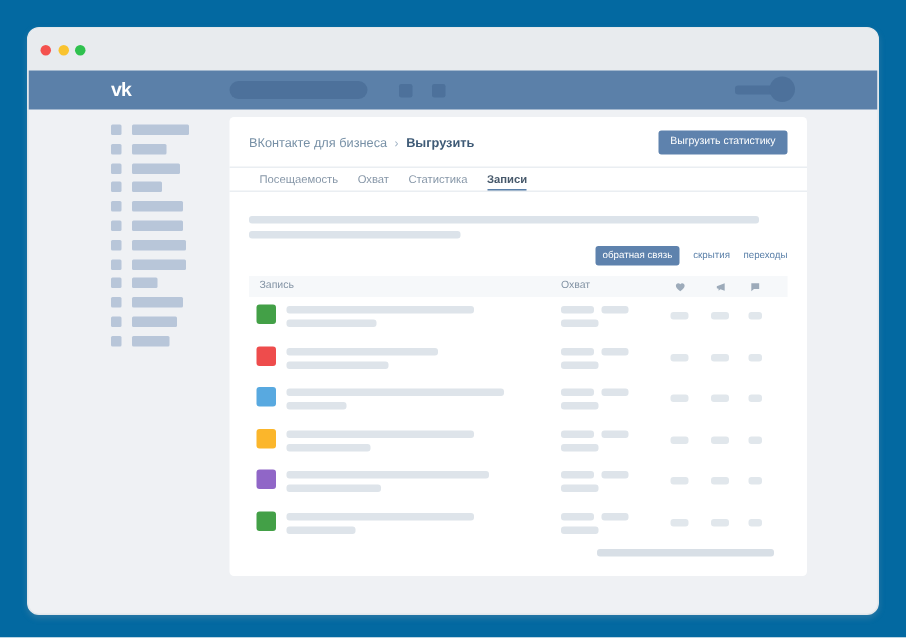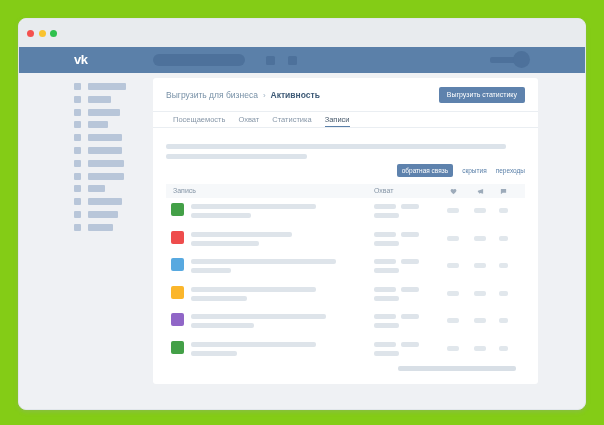--- a/index.html
+++ b/index.html
@@ -1,18 +1,18 @@
 <!DOCTYPE html>
 <html><head>
 <meta charset="utf-8">
 <style>
   * { margin:0; padding:0; box-sizing:border-box; }
   html,body { width:604px; height:425px; }
   body { font-family:"Liberation Sans", sans-serif; background:#ffffff; }
-  #canvas { position:relative; width:604px; height:425px; background:#84cc16; overflow:hidden; }
+  #canvas { position:relative; width:604px; height:425px; background:#0369a1; overflow:hidden; }
 
   
   .window { position:absolute; left:18px; top:18px; width:568px; height:392px;
             background:#eff1f4; border-radius:8px; border:1px solid #e2e7eb;
             box-shadow:0 2px 4px rgba(150,160,175,.28); overflow:hidden; }
   .titlebar { position:absolute; left:0; top:0; right:0; height:28px; background:#e8ebee;
               border-radius:8px 8px 0 0; }
   .traffic { position:absolute; left:8px; top:11px; display:flex; gap:4.5px; }
   .traffic .dot { width:7px; height:7px; border-radius:50%; }
 
@@ -42,21 +42,21 @@
   .bc-parent { color:#7790a6; }
   .bc-sep { color:#9fb2c4; font-size:8px; }
   .bc-current { color:#3e5a76; font-weight:bold; }
   .export-btn { position:absolute; right:13px; top:9px; height:16px; padding:0 8px;
                 background:#5e82ad; border-radius:2px; color:#ffffff; font-size:7px;
                 line-height:16px; white-space:nowrap; }
   .divider { position:absolute; left:0; right:0; height:1px; background:#eaeef2; }
   .tabs { position:absolute; left:20px; top:34px; height:16px; display:flex; gap:13px;
           align-items:flex-end; font-size:7.5px; }
   .tab { color:#8797a8; padding-bottom:4px; }
-  .tab.active { color:#47596b; font-weight:normal; border-bottom:2px solid #5b80a9; padding-bottom:2px;margin-top:34px; }
+  .tab.active { color:#47596b; font-weight:bold; border-bottom:2px solid #5b80a9; padding-bottom:2px;margin-top:34px; }
   .ph-line { position:absolute; left:13px; height:5px; border-radius:2px; background:#dce3ea; }
   .filters { position:absolute; left:13px; right:13px; top:85px; height:15px;
              display:flex; justify-content:flex-end; align-items:center; gap:9px; font-size:6.5px; }
   .filter { color:#5b80a9; white-space:nowrap; }
   .filter.active { background:#5e82ad; color:#ffffff; padding:3px 5px; border-radius:2px; }
 
   
   .thead { position:absolute; left:13px; top:106px; width:359px; height:14px; background:#f6f8fa; }
   .th-record { position:absolute; left:7px; top:0; line-height:14px; font-size:7px; color:#8494a5; }
   .th-reach  { position:absolute; left:208px; top:0; line-height:14px; font-size:7px; color:#8494a5; }
@@ -144,23 +144,23 @@
           <div class="bar" style="width: 30px; background: rgb(184, 198, 217);"></div>
         </div>
         <div class="side-item">
           <div class="sq" style="background: rgb(184, 198, 217);"></div>
           <div class="bar" style="width: 25px; background: rgb(184, 198, 217);"></div>
         </div>
       </div>
 
     <div class="card">
       <div class="breadcrumb">
-        <span class="bc-parent">Выгрузить для бизнеса</span>
+        <span class="bc-parent">ВКонтакте для бизнеса</span>
         <span class="bc-sep">›</span>
-        <span class="bc-current">Активность</span>
+        <span class="bc-current">Выгрузить</span>
       </div>
       <div class="export-btn">Выгрузить статистику</div>
 
       <div class="divider" style="top:33px"></div>
       <div class="tabs">
           <span class="tab">Посещаемость</span>
           <span class="tab">Охват</span>
           <span class="tab">Статистика</span>
           <span class="tab active">Записи</span>
         </div>

